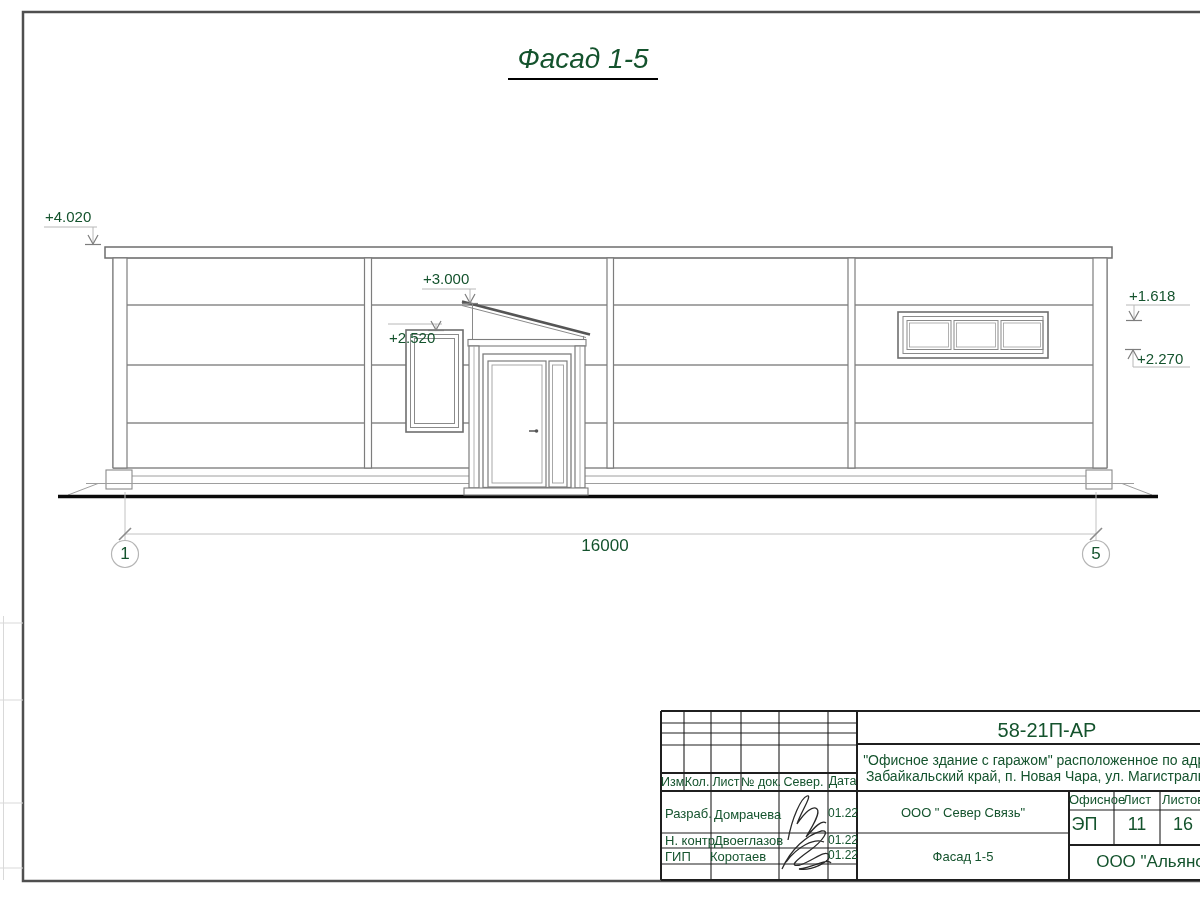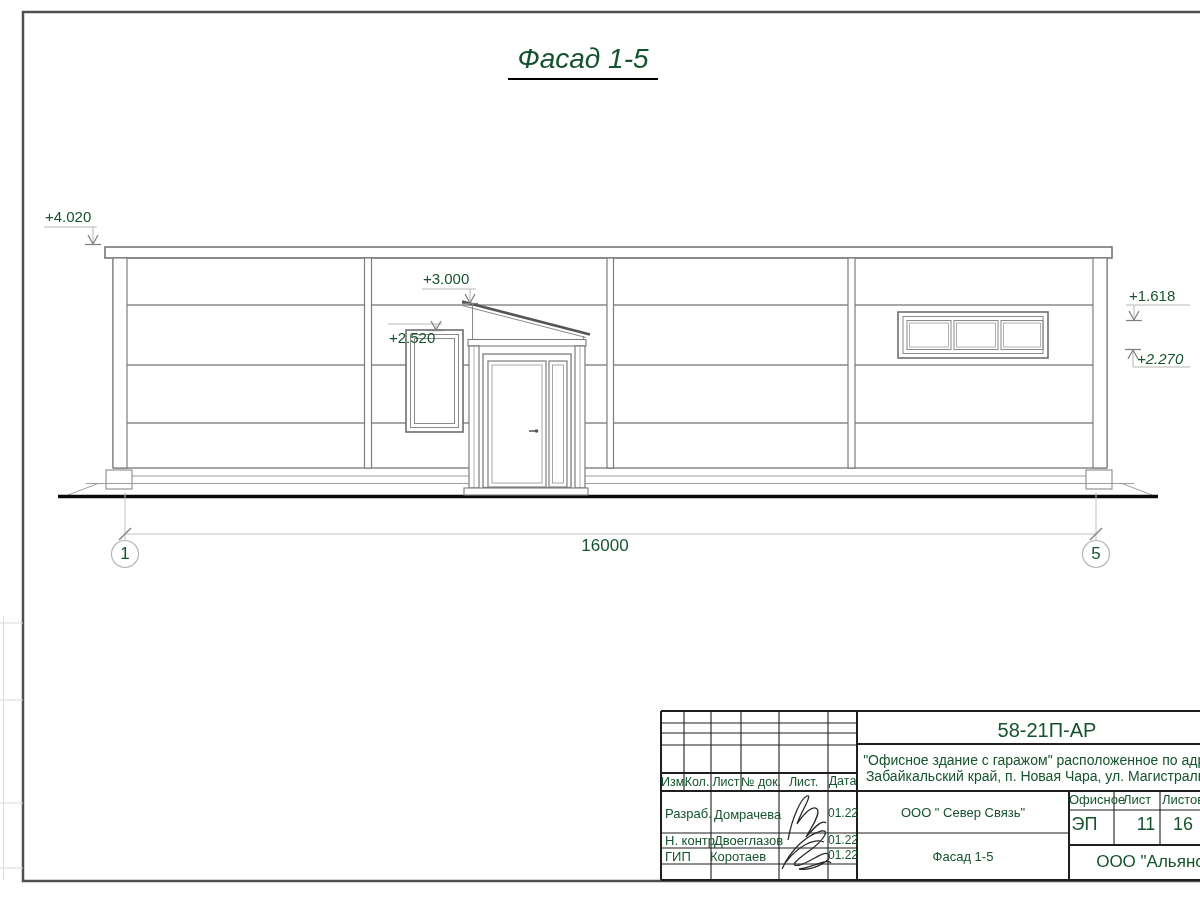--- a/index.html
+++ b/index.html
@@ -187,31 +187,31 @@
       <path d="M782,869 C791,849 807,835 821,831 C831,829 823,841 809,851 C795,861 789,867 800,865 C813,861 825,849 829,855 C831,862 811,871 799,869 C815,867 827,858 831,863 M786,862 C798,846 814,838 824,842"></path>
     </g>
   </svg>
 
   <div class="txt title ctr" style="left:508px;top:44px;width:150px;">Фасад 1-5</div>
 
   <div class="txt elev" style="left:45px;top:209px;">+4.020</div>
   <div class="txt elev" style="left:423px;top:271px;">+3.000</div>
   <div class="txt elev" style="left:389px;top:306px;margin-top:24px;">+2.520</div>
   <div class="txt elev" style="left:1129px;top:288px;">+1.618</div>
-  <div class="txt elev" style="left:1137px;top:351px;font-style:italic;">+2.270</div>
+  <div class="txt elev" style="left:1137px;top:351px;">+2.270</div>
 
   <div class="txt dim ctr" style="left:555px;top:510px;width:100px;">16000</div>
   <div class="txt axis ctr" style="left:111px;top:545px;width:28px;">1</div>
   <div class="txt axis ctr" style="left:1082px;top:545px;width:28px;">5</div>
 
   <div class="txt tb-hdr ctr" style="left:661px;top:776px;width:23px;">Изм.</div>
   <div class="txt tb-hdr ctr" style="left:684px;top:776px;width:26px;">Кол.</div>
   <div class="txt tb-hdr ctr" style="left:711px;top:776px;width:30px;">Лист</div>
   <div class="txt tb-hdr ctr" style="left:741px;top:776px;width:38px;">№ док.</div>
-  <div class="txt tb-hdr ctr" style="left:779px;top:776px;width:49px;">Лист.</div>
+  <div class="txt tb-hdr ctr" style="left:779px;top:776px;width:49px;">Север.</div>
   <div class="txt tb-hdr ctr" style="left:828px;top:775px;width:29px;">Дата</div>
 
   <div class="txt tb-sm" style="left:665px;top:807px;">Разраб.</div>
   <div class="txt tb-sm" style="left:714px;top:808px;">Домрачева</div>
   <div class="txt tb-date ctr" style="left:828px;top:807px;width:29px;">01.22</div>
 
   <div class="txt tb-sm" style="left:665px;top:834px;">Н. контр.</div>
   <div class="txt tb-sm" style="left:714px;top:834px;">Двоеглазов</div>
   <div class="txt tb-date ctr" style="left:828px;top:834px;width:29px;">01.22</div>
 
@@ -224,18 +224,18 @@
   <div class="txt tb-addr ctr" style="left:857px;top:769px;width:380px;">Забайкальский край, п. Новая Чара, ул. Магистральная</div>
 
   <div class="txt tb-sm ctr" style="left:857px;top:806px;width:212px;">ООО " Север Связь"</div>
   <div class="txt tb-sm ctr" style="left:857px;top:850px;width:212px;">Фасад 1-5</div>
 
   <div class="txt tb-sm ctr" style="left:1069px;top:793px;width:45px;">Офисное</div>
   <div class="txt tb-sm ctr" style="left:1114px;top:793px;width:46px;">Лист</div>
   <div class="txt tb-sm ctr" style="left:1160px;top:793px;width:46px;">Листов</div>
 
   <div class="txt tb-val ctr" style="left:1069px;top:815px;width:31px;">ЭП</div>
-  <div class="txt tb-val ctr" style="left:1114px;top:815px;width:64px;">11</div>
+  <div class="txt tb-val ctr" style="left:1114px;top:815px;width:46px;">11</div>
   <div class="txt tb-val ctr" style="left:1160px;top:815px;width:46px;">16</div>
 
   <div class="txt tb-big ctr" style="left:1069px;top:853px;width:168px;">ООО "Альянс"</div>
 
 </div>
 
 </body></html>

